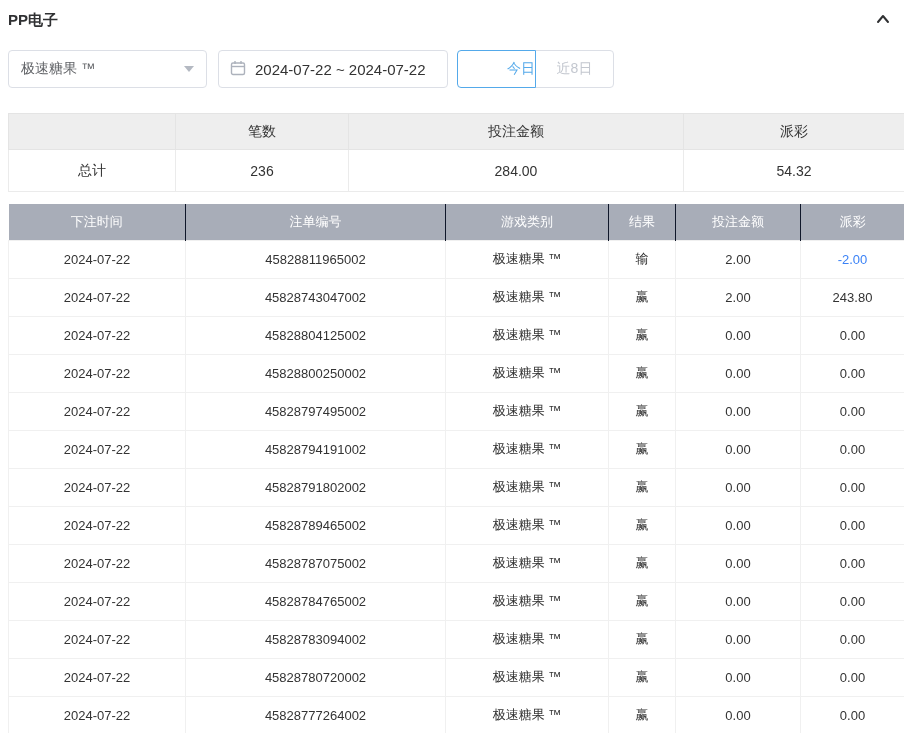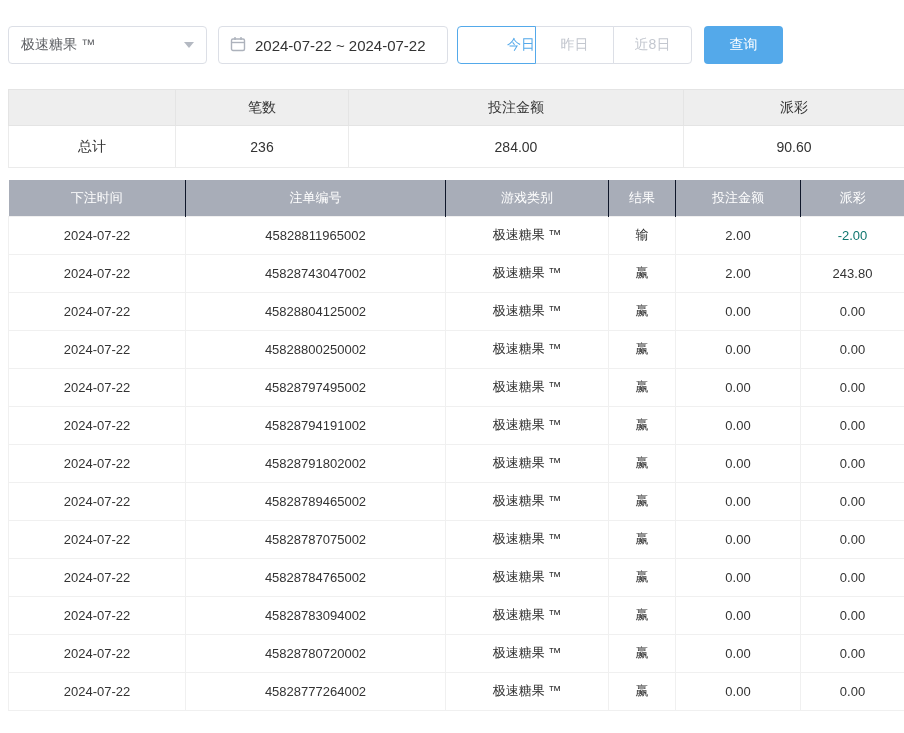--- a/index.html
+++ b/index.html
@@ -67,50 +67,58 @@
   .main-table { width: 896px; margin-top: 12px; font-size: 13px; }
   .main-table th {
     background: #a8adb8; color: #ffffff; height: 36px; font-weight: normal;
     text-align: center; border-right: 1px solid #0f172a; font-size: 13px;
   }
   .main-table th:last-child { border-right: none; }
   .main-table td {
     height: 38px; text-align: center; color: #333; background: #fff;
     border: 1px solid #f0f0f0; font-size: 13px;
   }
-  .main-table td.neg { color: #0f766e; }
+  .main-table td.neg { color: #3b82f6; }
 </style>
 </head>
 <body>
 
 <div class="panel">
 
+  <div class="panel-header">
+    <span class="page-title">PP电子</span>
+    <button class="collapse-btn">
+      <span>
+        <svg width="18" height="18" viewBox="0 0 18 18">
+            <polyline points="4,12 9,6 14,12" fill="none" stroke="#303133" stroke-width="2" stroke-linecap="round" stroke-linejoin="round"></polyline>
+          </svg>
+      </span>
+    </button>
+  </div>
 
   <div class="filters">
     <div class="select">
       <span>极速糖果 ™</span>
       <span class="caret-down"></span>
     </div>
     <div class="date-input">
       <span>
         <svg width="16" height="16" viewBox="0 0 16 16">
             <rect x="1.5" y="3" width="13" height="11.5" rx="1.5" fill="none" stroke="#adb2bc" stroke-width="1.4"></rect>
             <line x1="1.5" y1="6.5" x2="14.5" y2="6.5" stroke="#adb2bc" stroke-width="1.4"></line>
             <line x1="5" y1="1" x2="5" y2="4" stroke="#adb2bc" stroke-width="1.4"></line>
             <line x1="11" y1="1" x2="11" y2="4" stroke="#adb2bc" stroke-width="1.4"></line>
           </svg>
       </span>
       <span>2024-07-22 ~ 2024-07-22</span>
     </div>
     <div class="btn-group">
         <button class="quick-btn active">今日</button>
-        <button class="quick-btn">昨日</button>
         <button class="quick-btn">近8日</button>
       </div>
-    <button class="query-btn">查询</button>
   </div>
 
   <table class="summary-table">
     <colgroup>
         <col style="width:167px">
         <col style="width:173px">
         <col style="width:335px">
         <col style="width:221px">
       </colgroup>
     <thead>
@@ -119,21 +127,21 @@
         <th>笔数</th>
         <th>投注金额</th>
         <th>派彩</th>
       </tr>
     </thead>
     <tbody>
       <tr>
         <td>总计</td>
         <td>236</td>
         <td>284.00</td>
-        <td>90.60</td>
+        <td>54.32</td>
       </tr>
     </tbody>
   </table>
 
   <table class="main-table">
     <colgroup>
         <col style="width:177px">
         <col style="width:260px">
         <col style="width:163px">
         <col style="width:67px">

